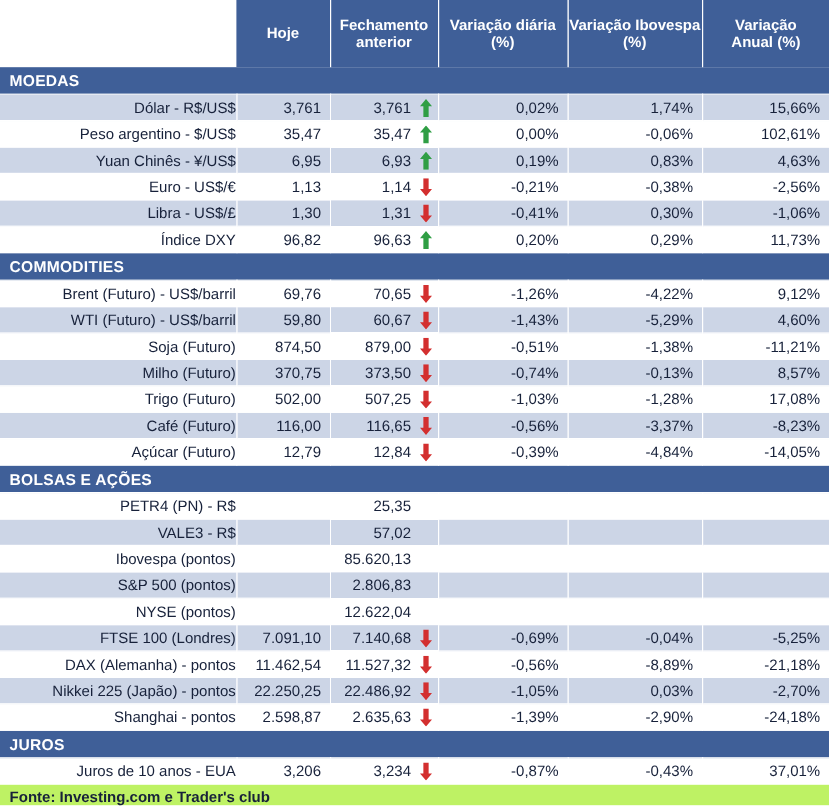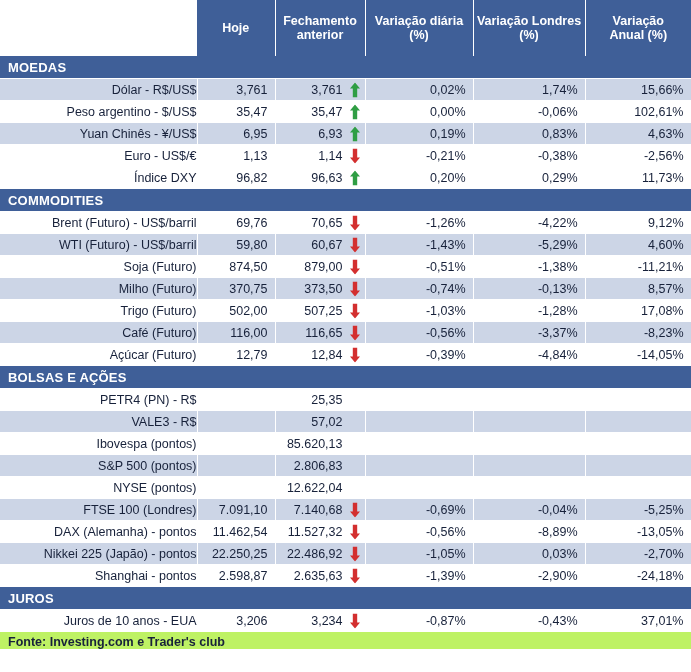--- a/index.html
+++ b/index.html
@@ -125,21 +125,21 @@
       <th>Hoje</th>
       <th>
         <div>Fechamento</div>
         <div>anterior</div>
       </th>
       <th>
         <div>Variação diária</div>
         <div>(%)</div>
       </th>
       <th>
-        <div>Variação Londres</div>
+        <div>Variação Ibovespa</div>
         <div>(%)</div>
       </th>
       <th class="last">
         <div>Variação</div>
         <div>Anual (%)</div>
       </th>
     </tr>
   </thead>
   <tbody id="table-body">
       <tr class="section">
@@ -186,20 +186,32 @@
         <td class="num">1,13</td>
         <td class="prev">1,14<span class="arrow">
             <svg width="12" height="15" viewBox="0 0 12 15">
               <polygon points="6,15 11,9 8.2,9 8.2,0 3.8,0 3.8,9 1,9" fill="#d32f2f"></polygon>
             </svg>
           </span></td>
         <td class="num">-0,21%</td>
         <td class="num">-0,38%</td>
         <td class="num">-2,56%</td>
       </tr>
+      <tr class="data shaded">
+        <td class="label">Libra - US$/£</td>
+        <td class="num">1,30</td>
+        <td class="prev">1,31<span class="arrow">
+            <svg width="12" height="15" viewBox="0 0 12 15">
+              <polygon points="6,15 11,9 8.2,9 8.2,0 3.8,0 3.8,9 1,9" fill="#d32f2f"></polygon>
+            </svg>
+          </span></td>
+        <td class="num">-0,41%</td>
+        <td class="num">0,30%</td>
+        <td class="num">-1,06%</td>
+      </tr>
       <tr class="data plain">
         <td class="label">Índice DXY</td>
         <td class="num">96,82</td>
         <td class="prev">96,63<span class="arrow">
             <svg width="12" height="15" viewBox="0 0 12 15">
               <polygon points="6,0 11,6 8.2,6 8.2,15 3.8,15 3.8,6 1,6" fill="#2f9e44"></polygon>
             </svg>
           </span></td>
         <td class="num">0,20%</td>
         <td class="num">0,29%</td>
@@ -350,21 +362,21 @@
       <tr class="data plain">
         <td class="label">DAX (Alemanha) - pontos</td>
         <td class="num">11.462,54</td>
         <td class="prev">11.527,32<span class="arrow">
             <svg width="12" height="15" viewBox="0 0 12 15">
               <polygon points="6,15 11,9 8.2,9 8.2,0 3.8,0 3.8,9 1,9" fill="#d32f2f"></polygon>
             </svg>
           </span></td>
         <td class="num">-0,56%</td>
         <td class="num">-8,89%</td>
-        <td class="num">-13,05%</td>
+        <td class="num">-21,18%</td>
       </tr>
       <tr class="data shaded">
         <td class="label">Nikkei 225 (Japão) - pontos</td>
         <td class="num">22.250,25</td>
         <td class="prev">22.486,92<span class="arrow">
             <svg width="12" height="15" viewBox="0 0 12 15">
               <polygon points="6,15 11,9 8.2,9 8.2,0 3.8,0 3.8,9 1,9" fill="#d32f2f"></polygon>
             </svg>
           </span></td>
         <td class="num">-1,05%</td>

